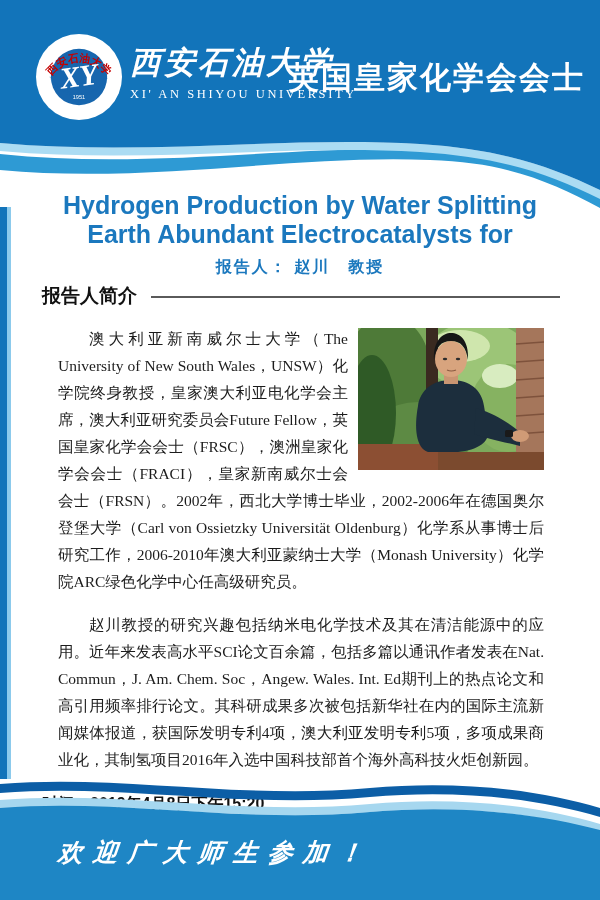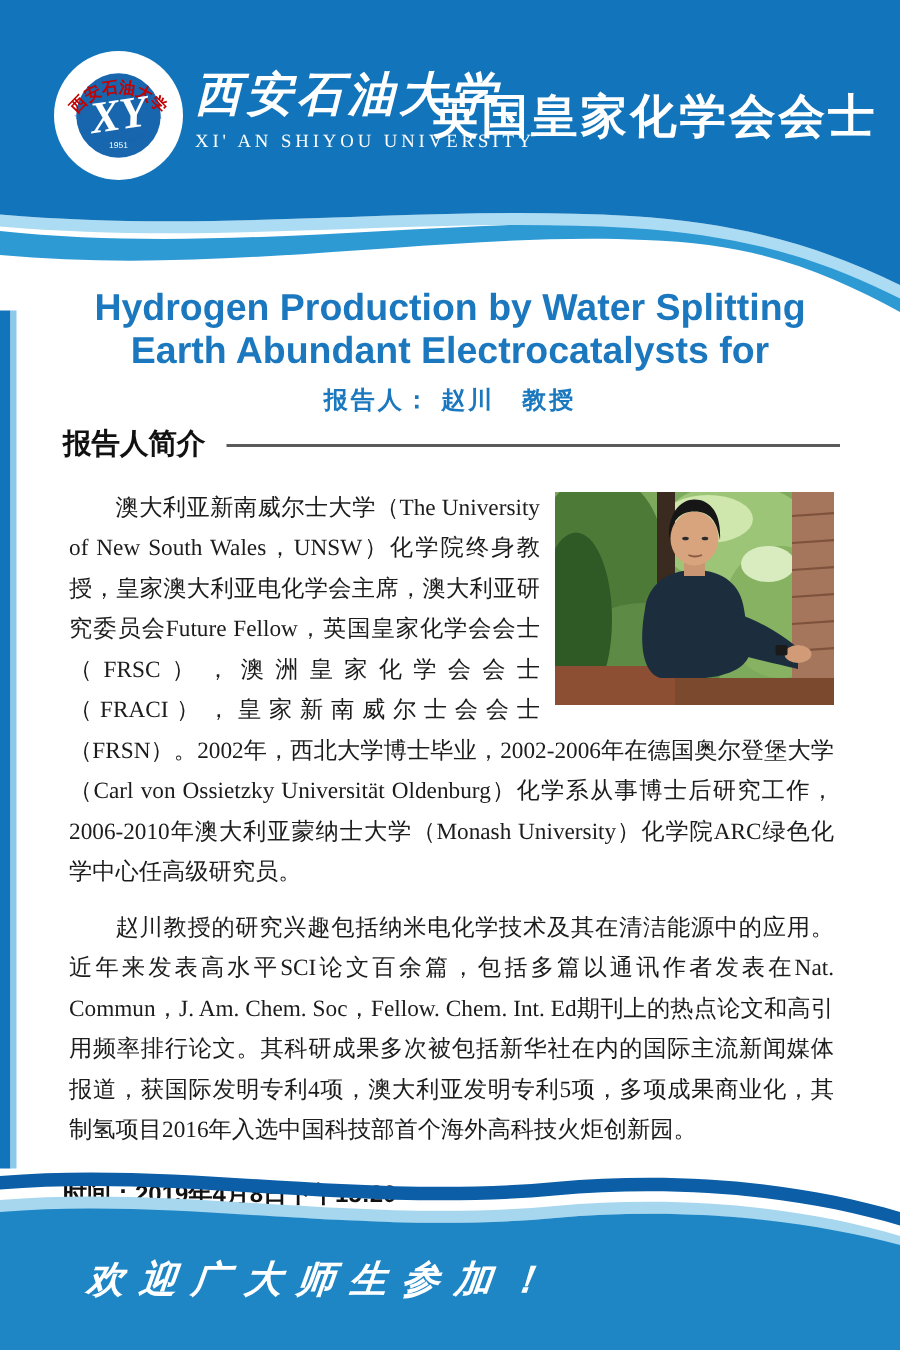--- a/index.html
+++ b/index.html
@@ -19,21 +19,21 @@
   
   .title-block{position:absolute;top:191px;left:0;width:600px;text-align:center;}
   .title-en{color:#1B78BE;font-weight:bold;font-size:25px;line-height:29px;}
   .speaker-line{color:#1B78BE;font-weight:bold;font-size:16px;letter-spacing:2px;margin-top:8px;}
   
   .content{position:absolute;top:283px;left:42px;width:518px;color:#1c1c1c;}
   .section-head{display:flex;align-items:center;}
   .section-title{font-size:19px;font-weight:bold;color:#111;white-space:nowrap;}
   .section-rule{flex:1;height:2px;background:#5a5a5a;margin-left:14px;margin-top:2px;}
   .bio-p{font-family:"Liberation Serif","DejaVu Serif",serif;font-size:15.5px;line-height:27px;
-         text-align:justify;text-indent:2em;margin:4px;}
+         text-align:justify;text-indent:2em;margin:16px;}
   .bio-p1{margin-top:16px;}
   .bio-p2{margin-top:10px;}
   .photo-wrap{float:right;width:186px;height:142px;margin:3px 0 6px 10px;}
   .photo-wrap svg{display:block;width:186px;height:142px;}
   .details{margin-top:15px;font-size:16px;font-weight:bold;line-height:30px;color:#111;}
   
   .wave-bottom{position:absolute;top:770px;left:0;width:600px;height:130px;display:block;}
   .welcome{position:absolute;left:58px;top:836px;color:#fff;font-weight:bold;font-style:italic;
            font-size:25px;letter-spacing:10px;transform:skewX(-6deg);white-space:nowrap;
            font-family:"Liberation Serif","DejaVu Serif",serif;}
@@ -122,21 +122,21 @@
           <path d="M76,32 C75,12 85,5 93,5 C102,5 111,12 110,32 C108,19 103,13 93,13 C83,13 78,19 76,32 Z" fill="#161616"></path>
           <ellipse cx="87" cy="31" rx="2.2" ry="1.2" fill="#2b2b2b"></ellipse>
           <ellipse cx="100" cy="31" rx="2.2" ry="1.2" fill="#2b2b2b"></ellipse>
           <path d="M89,42 Q93,44 98,42" stroke="#8a5a42" stroke-width="1.2" fill="none"></path>
           <ellipse cx="162" cy="108" rx="9" ry="6" fill="#D09B76"></ellipse>
           <rect x="147" y="102" width="8" height="7" rx="1.5" fill="#1a1a1a"></rect>
         </svg>
       </span><span>澳大利亚新南威尔士大学（The University of New South Wales，UNSW）化学院终身教授，皇家澳大利亚电化学会主席，澳大利亚研究委员会Future Fellow，英国皇家化学会会士（FRSC），澳洲皇家化学会会士（FRACI），皇家新南威尔士会会士（FRSN）。2002年，西北大学博士毕业，2002-2006年在德国奥尔登堡大学（Carl von Ossietzky Universität Oldenburg）化学系从事博士后研究工作，2006-2010年澳大利亚蒙纳士大学（Monash University）化学院ARC绿色化学中心任高级研究员。</span>
     </p>
 
-    <p class="bio-p bio-p2">赵川教授的研究兴趣包括纳米电化学技术及其在清洁能源中的应用。近年来发表高水平SCI论文百余篇，包括多篇以通讯作者发表在Nat. Commun，J. Am. Chem. Soc，Fellow. Chem. Int. Ed期刊上的热点论文和高引用频率排行论文。其科研成果多次被包括新华社在内的国际主流新闻媒体报道，获国际发明专利4项，澳大利亚发明专利5项，多项成果商业化，其制氢项目2016年入选中国科技部首个海外高科技火炬创新园。</p>
+    <p class="bio-p bio-p2">赵川教授的研究兴趣包括纳米电化学技术及其在清洁能源中的应用。近年来发表高水平SCI论文百余篇，包括多篇以通讯作者发表在Nat. Commun，J. Am. Chem. Soc，Angew. Wales. Int. Ed期刊上的热点论文和高引用频率排行论文。其科研成果多次被包括新华社在内的国际主流新闻媒体报道，获国际发明专利4项，澳大利亚发明专利5项，多项成果商业化，其制氢项目2016年入选中国科技部首个海外高科技火炬创新园。</p>
 
     <div class="details">
       <div>
         <span>时间：</span><span>2019年4月8日下午15:20</span>
       </div>
       <div>
         <span>地点：</span><span>雁塔校区会议中心第三会议室</span>
       </div>
     </div>
   </div>

